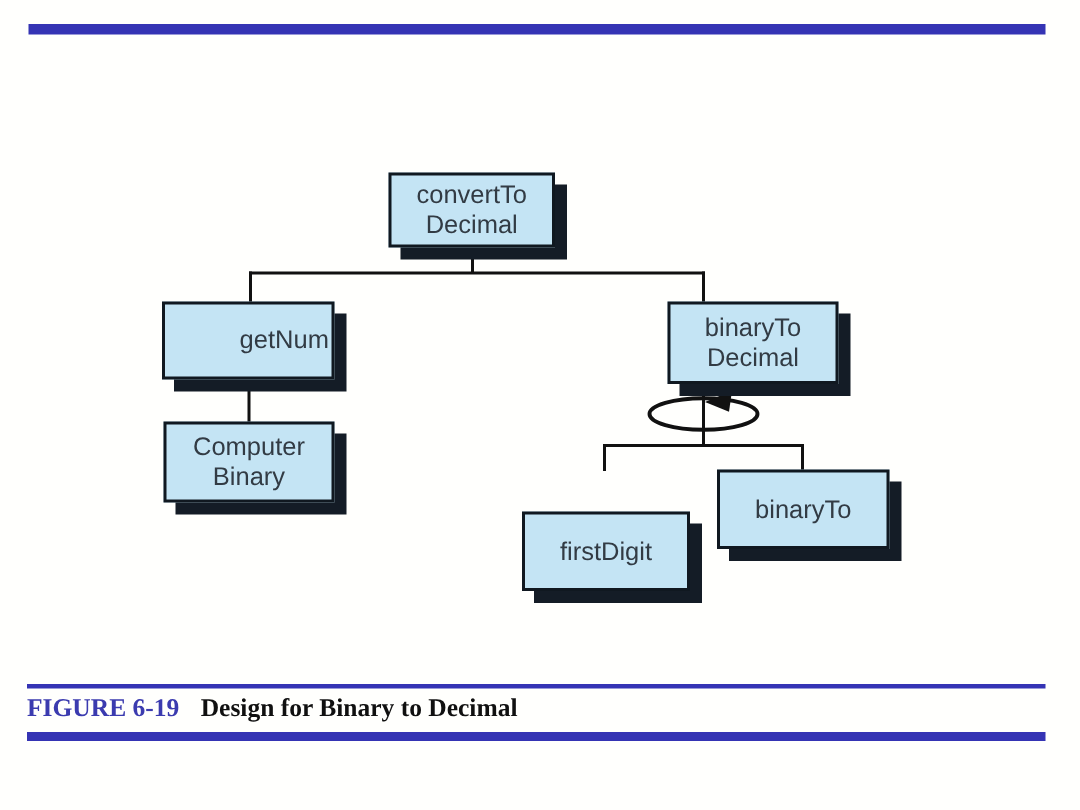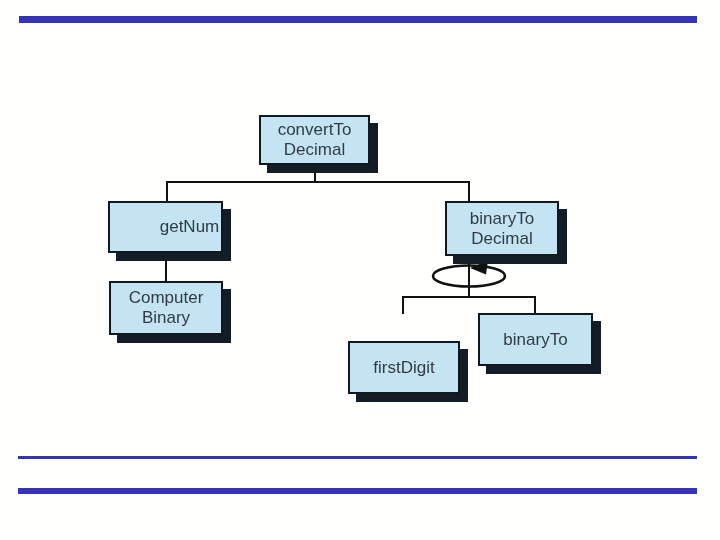--- a/index.html
+++ b/index.html
@@ -112,17 +112,21 @@
     </div>
     <div class="node" id="node-firstdigit">
       <span>firstDigit</span>
     </div>
     <div class="node" id="node-powertwo">
       <span>binaryTo</span>
     </div>
   </div>
 
   <div class="rule-thin"></div>
+  <div class="caption">
+    <span class="fig-label">FIGURE 6-19</span>
+    <span class="fig-title">Design for Binary to Decimal</span>
+  </div>
   <div class="rule-thick"></div>
 
   <div class="page-number">18</div>
 
 </div>
 
 </body></html>

